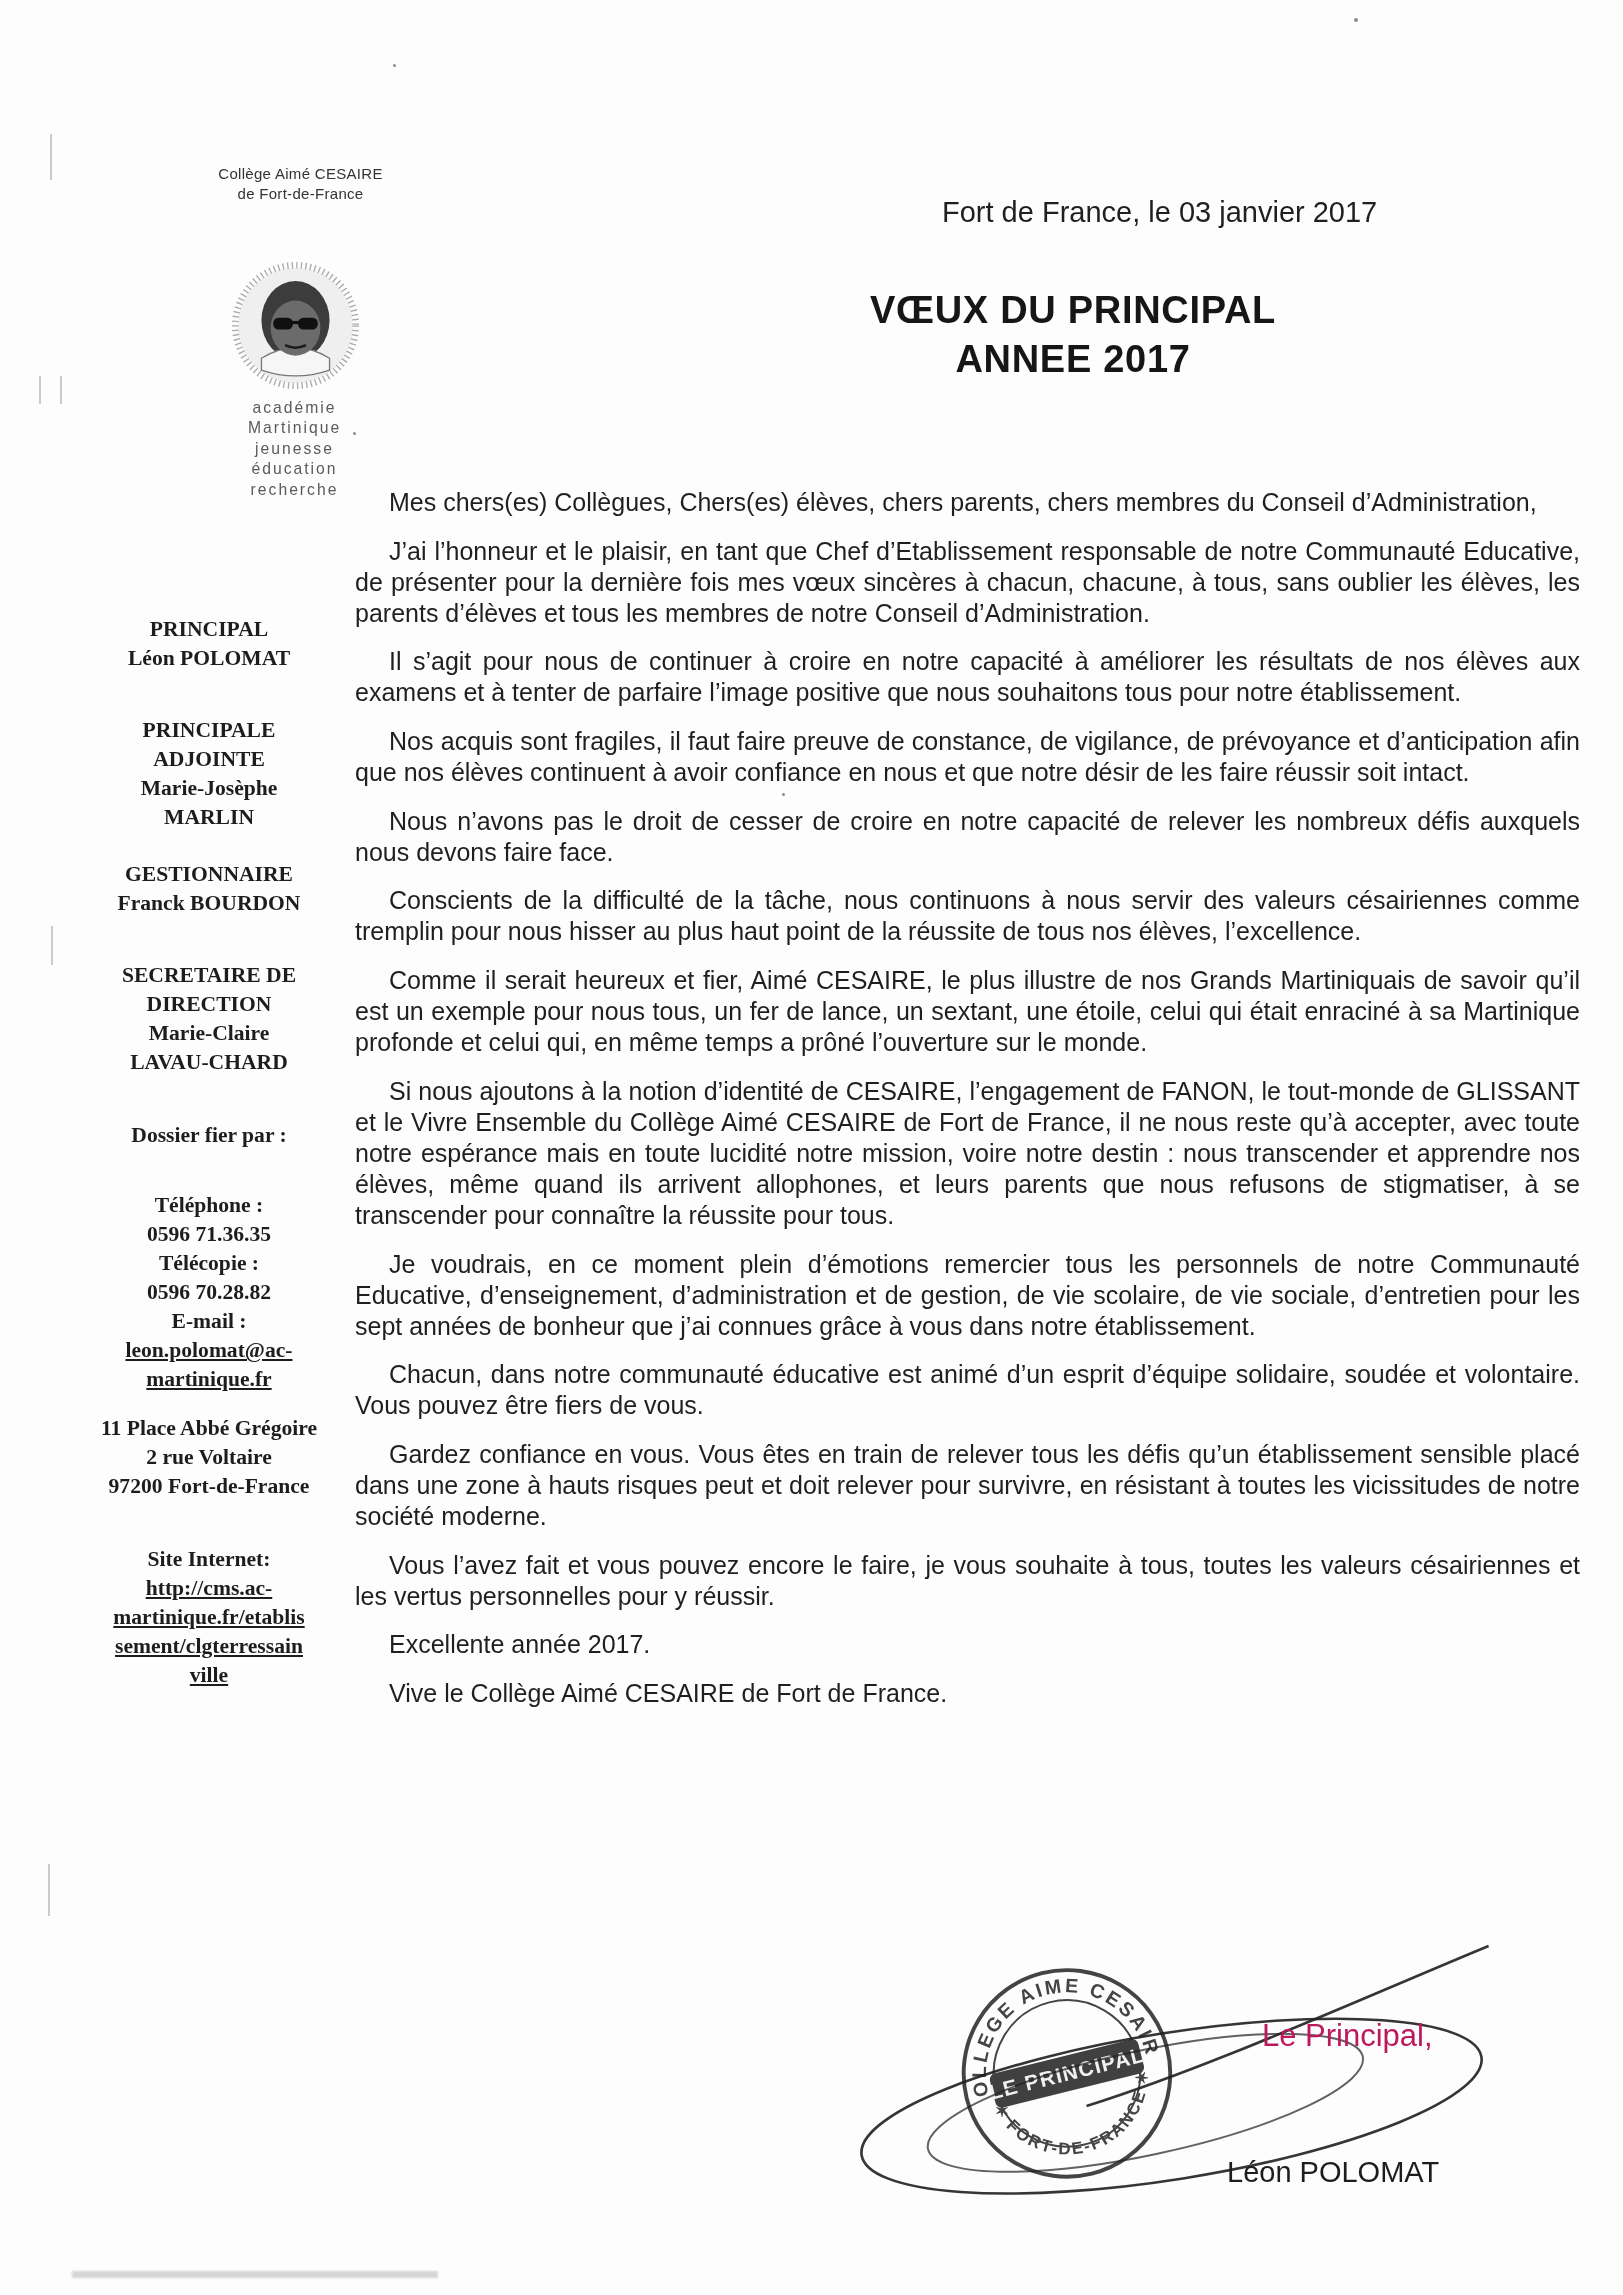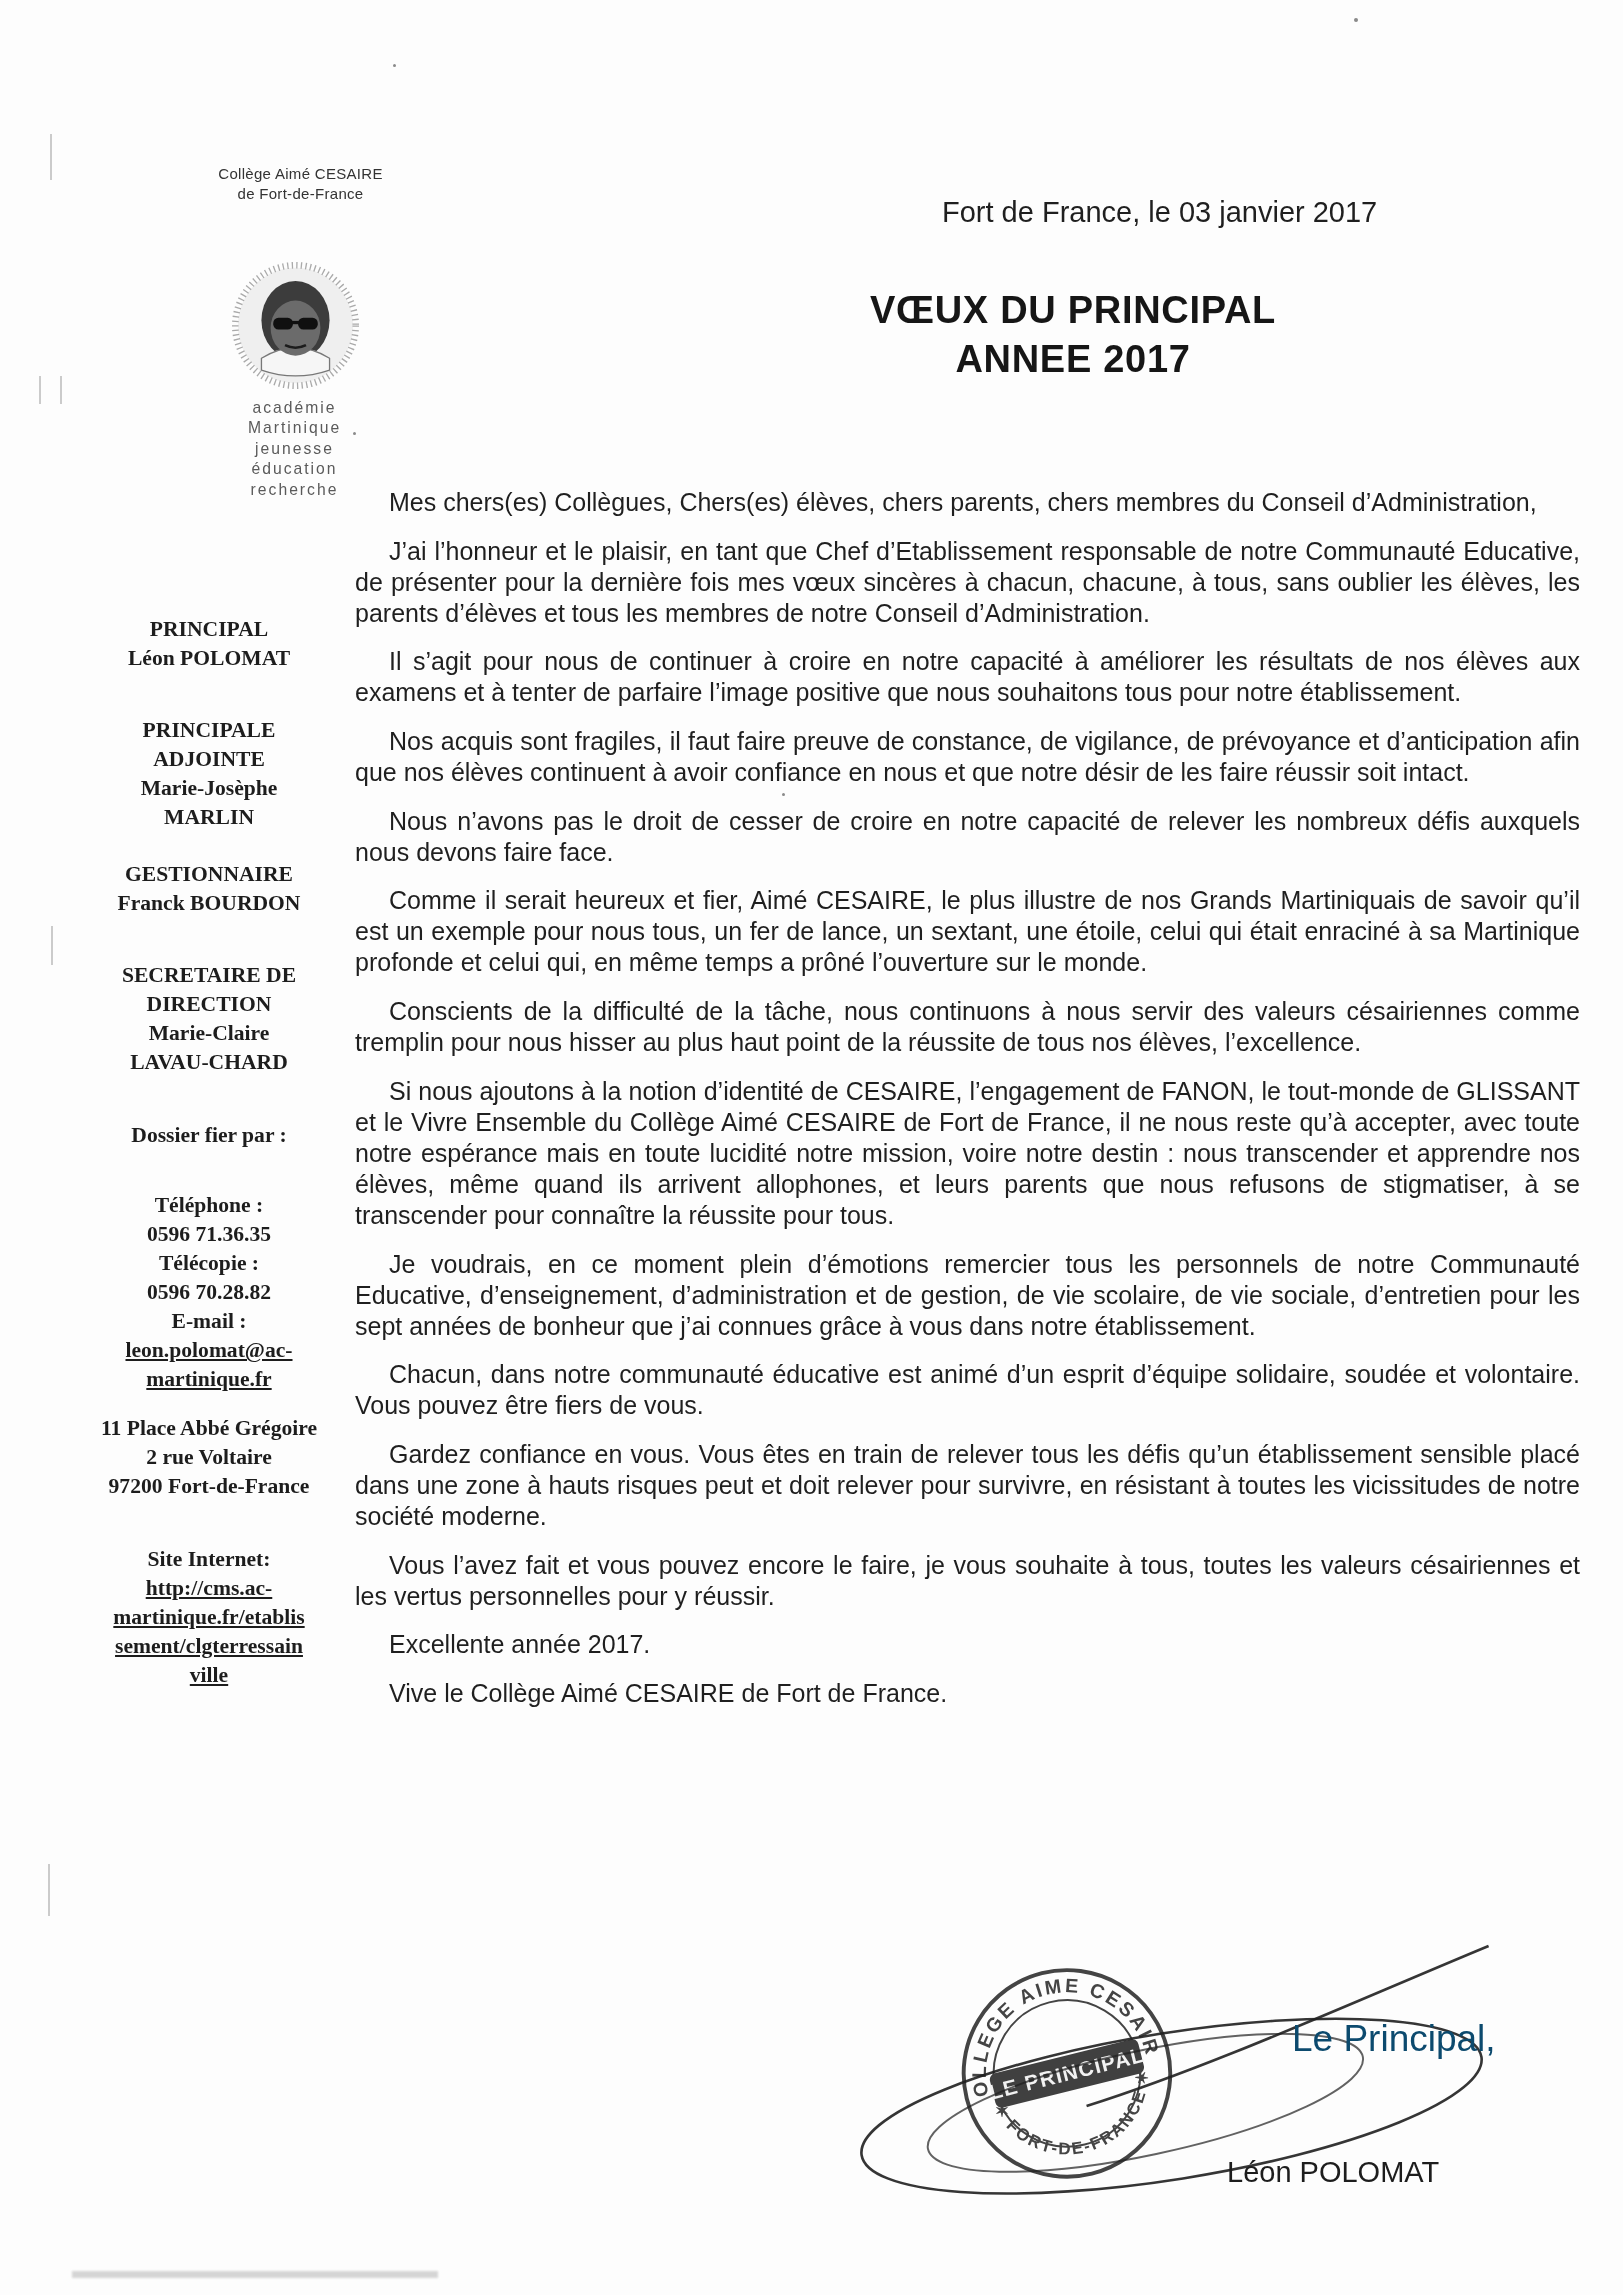--- a/index.html
+++ b/index.html
@@ -62,21 +62,21 @@
     margin:0 0 17.7px 0;
     font-size:25px; line-height:31px;
     text-align:justify;
     text-indent:34px;
     color:#1f1f1f;
   }
   .letter-body p.short { text-align:left; }
 
   
   .sig-svg { position:absolute; left:805px; top:1910px; width:720px; height:353px; }
-  .sig-role { position:absolute; left:1292px; top:2018px; font-size:37px; color:#0c4a6e; }
+  .sig-role { position:absolute; left:1262px; top:2018px; font-size:31px; color:#be185d; }
   .sig-name { position:absolute; left:1227px; top:2156px; font-size:29px; color:#1d1d1d; }
   .sig-svg text { font-family:"Liberation Sans", sans-serif; }
 
   
   .mark { position:absolute; width:2px; background:#9a9a9a; opacity:0.5; }
   .speck { position:absolute; border-radius:50%; background:#8a8a8a; }
   .streak {
     position:absolute; left:72px; top:2271px; width:366px; height:6.5px;
     background:#cfcfcf; filter:blur(1.3px); opacity:0.85;
   }
@@ -149,22 +149,22 @@
     <div>VŒUX DU PRINCIPAL</div>
     <div>ANNEE 2017</div>
   </div>
 
   <div class="letter-body">
     <p>Mes chers(es) Collègues, Chers(es) élèves, chers parents, chers membres du Conseil d’Administration,</p>
     <p>J’ai l’honneur et le plaisir, en tant que Chef d’Etablissement responsable de notre Communauté Educative, de présenter pour la dernière fois mes vœux sincères à chacun, chacune, à tous, sans oublier les élèves, les parents d’élèves et tous les membres de notre Conseil d’Administration.</p>
     <p>Il s’agit pour nous de continuer à croire en notre capacité à améliorer les résultats de nos élèves aux examens et à tenter de parfaire l’image positive que nous souhaitons tous pour notre établissement.</p>
     <p>Nos acquis sont fragiles, il faut faire preuve de constance, de vigilance, de prévoyance et d’anticipation afin que nos élèves continuent à avoir confiance  en nous et que notre désir de les faire réussir soit intact.</p>
     <p>Nous n’avons pas le droit de cesser de croire en notre capacité de relever les nombreux défis auxquels nous devons faire face.</p>
+    <p>Conscients de la difficulté de la tâche, nous continuons à nous servir des valeurs césairiennes comme tremplin pour nous hisser au plus haut point de la réussite de tous nos élèves, l’excellence.</p>
     <p>Comme il serait heureux et fier, Aimé CESAIRE, le plus illustre de nos Grands Martiniquais de savoir qu’il est un exemple pour nous tous, un fer de lance, un sextant, une étoile, celui qui était enraciné à sa Martinique profonde et celui qui, en même temps a prôné l’ouverture sur le monde.</p>
-    <p>Conscients de la difficulté de la tâche, nous continuons à nous servir des valeurs césairiennes comme tremplin pour nous hisser au plus haut point de la réussite de tous nos élèves, l’excellence.</p>
     <p>Si nous ajoutons à la notion d’identité de CESAIRE, l’engagement de FANON, le tout-monde de GLISSANT et le Vivre Ensemble du Collège Aimé CESAIRE de Fort de France, il ne nous reste qu’à accepter, avec toute notre espérance mais en toute lucidité notre mission, voire notre destin : nous transcender  et apprendre nos élèves, même quand ils arrivent allophones, et leurs parents que nous refusons de stigmatiser, à se transcender pour connaître la réussite pour tous.</p>
     <p>Je voudrais, en ce moment plein d’émotions remercier tous les personnels de notre Communauté Educative, d’enseignement, d’administration et de gestion, de vie scolaire, de vie sociale, d’entretien pour les sept années de bonheur que j’ai connues grâce à vous dans notre établissement.</p>
     <p>Chacun, dans notre communauté éducative est animé d’un esprit d’équipe solidaire, soudée et volontaire. Vous pouvez être fiers de vous.</p>
     <p>Gardez confiance en vous. Vous êtes en train de relever tous les défis qu’un établissement sensible placé dans une zone à hauts risques peut et doit relever pour survivre, en résistant à toutes les vicissitudes de notre société moderne.</p>
     <p>Vous l’avez fait et vous pouvez encore le faire, je vous souhaite à tous, toutes les valeurs césairiennes et les vertus personnelles pour y réussir.</p>
     <p class="short">Excellente année 2017.</p>
     <p class="short">Vive le Collège Aimé CESAIRE de Fort de France.</p>
   </div>
 
   <svg class="sig-svg" viewBox="0 0 1100 540">

